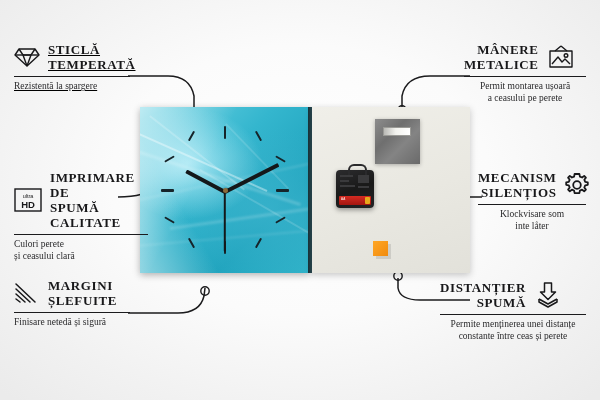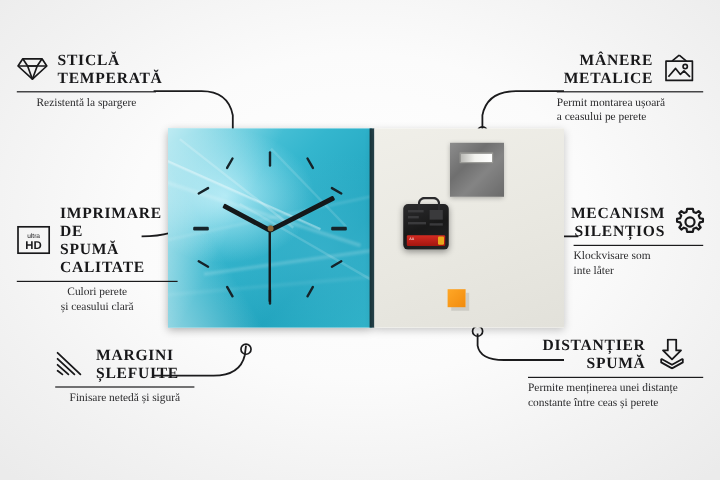--- a/index.html
+++ b/index.html
@@ -99,24 +99,24 @@
     font-family:"Liberation Serif", serif;font-weight:bold;
     font-size:13px;line-height:15px;color:#18181a;letter-spacing:.6px;
   }
   .co-rule{height:1.4px;background:#1b1b1d;margin:4px 0 4px 0;}
   .co-sub{
     font-family:"Liberation Serif", serif;
     font-size:9.5px;line-height:11.5px;color:#2a2a2c;
   }
   .left .co-head{justify-content:flex-start;}
   .left .co-title{text-align:left;}
-  .left .co-sub{text-align:center;}
-  .right .co-head{justify-content:center;}
+  .left .co-sub{text-align:left;}
+  .right .co-head{justify-content:flex-start;}
   .right .co-title{text-align:right;}
-  .right .co-sub{text-align:left;}
+  .right .co-sub{text-align:center;}
   .icon{flex:0 0 auto;display:block;}
 </style>
 </head>
 <body>
 
 <div class="stage">
 
   <svg class="lines" viewBox="0 0 600 400">
     <g fill="none" stroke="#1b1b1d" stroke-width="1.5">
       <path d="M128,76 L168,76 Q190,76 194,96 L194,116"></path>
@@ -187,21 +187,21 @@
         <div class="battery">
           <span class="battery-txt">AA</span>
           <div class="battery-tip"></div>
         </div>
       </div>
 
       <div class="foam"></div>
     </div>
   </div>
 
-  <div class="callout left" style="left:14px;top:42px;width:116px;">
+  <div class="callout left" style="left:14px;top:42px;width:116px;text-decoration:underline;">
     <div class="co-head">
       <svg class="icon" width="26" height="22" viewBox="0 0 26 22">
         <g fill="none" stroke="#18181a" stroke-width="1.4" stroke-linejoin="round">
           <path d="M5,3 H21 L25,9 L13,20 L1,9 Z"></path>
           <path d="M1,9 H25"></path>
             <path d="M5,3 L9,9 L13,20"></path>
             <path d="M21,3 L17,9 L13,20"></path>
           <path d="M9,9 H17"></path>
         </g>
       </svg>
@@ -224,21 +224,21 @@
       <div>
         <div class="co-title">IMPRIMARE DE</div>
         <div class="co-title">SPUMĂ CALITATE</div>
       </div>
     </div>
     <div class="co-rule"></div>
     <div class="co-sub">Culori perete</div>
     <div class="co-sub">și ceasului clară</div>
   </div>
 
-  <div class="callout left" style="left:14px;top:288px;width:116px;margin-left:32px;">
+  <div class="callout left" style="left:14px;top:278px;width:116px;">
     <div class="co-head">
       <svg class="icon" width="26" height="24" viewBox="0 0 26 24">
         <g stroke="#18181a" stroke-width="1.5" stroke-linecap="round">
           <line x1="2" y1="3" x2="21" y2="21"></line>
           <line x1="2" y1="8" x2="16" y2="21"></line>
           <line x1="2" y1="13" x2="11" y2="21"></line>
           <line x1="2" y1="18" x2="6" y2="21"></line>
         </g>
       </svg>
       <div>

